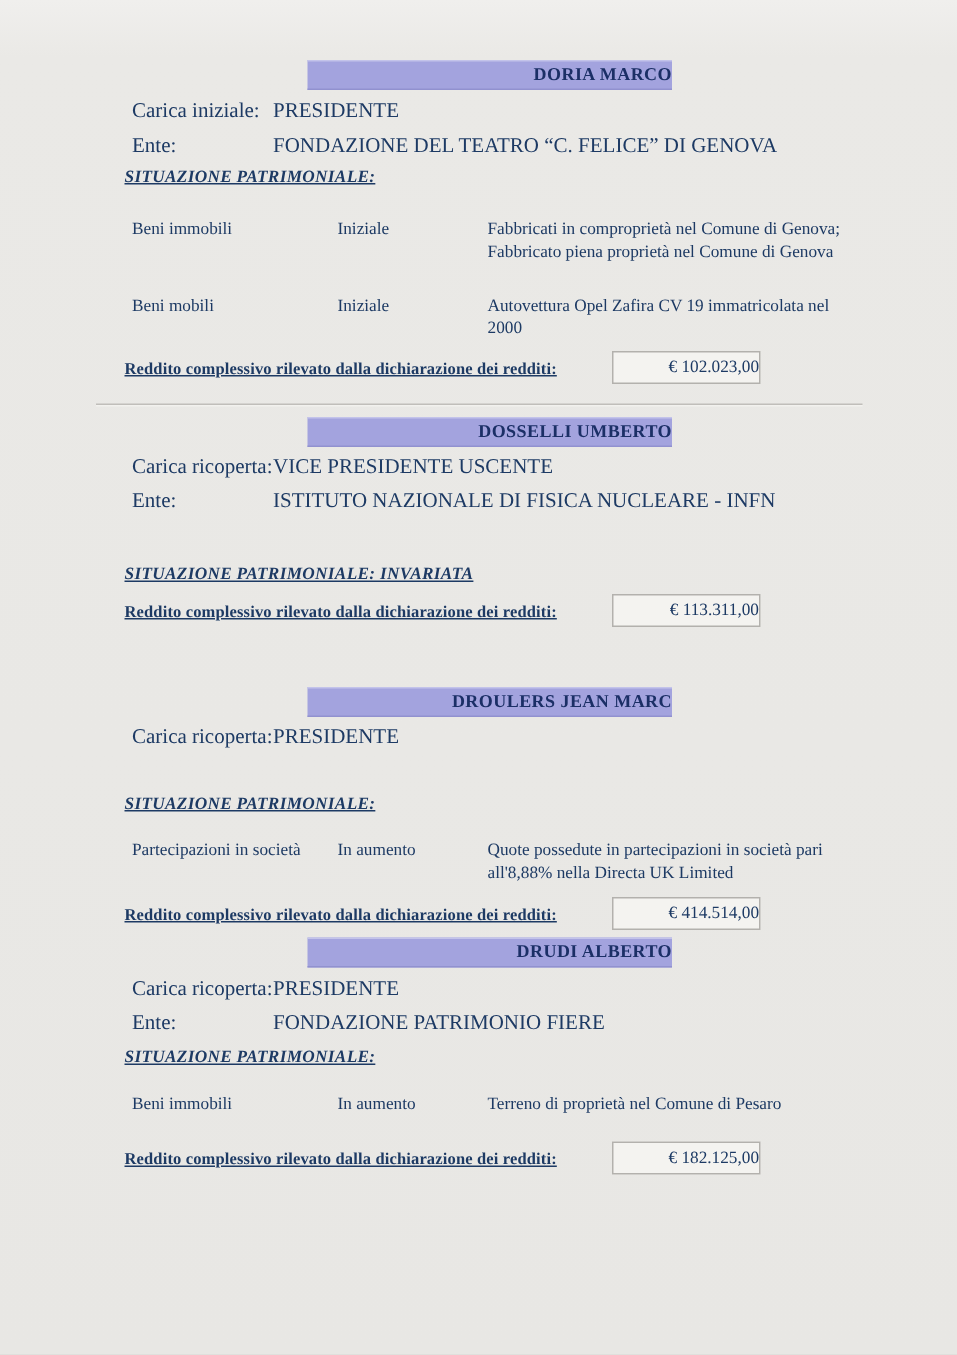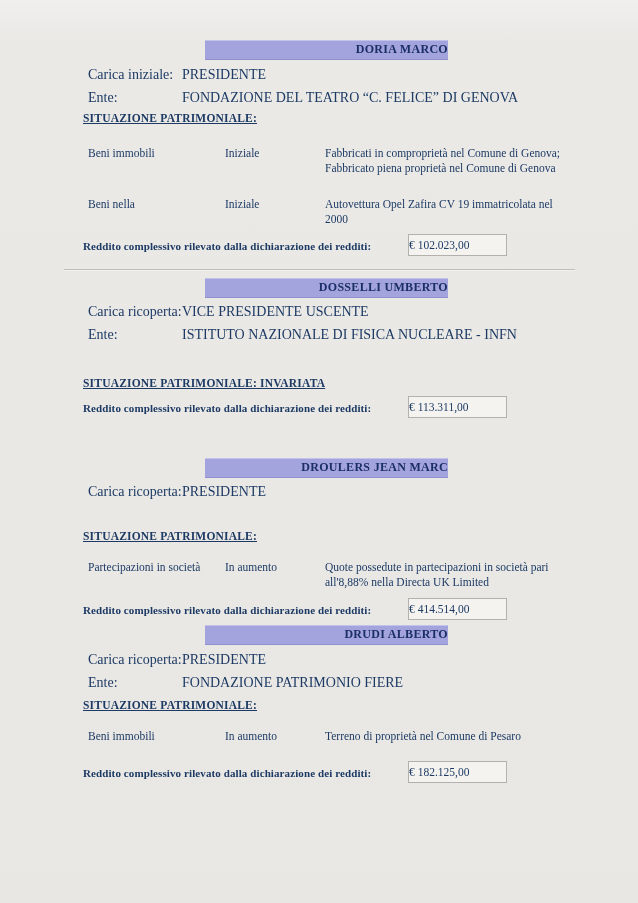--- a/index.html
+++ b/index.html
@@ -23,36 +23,36 @@
     border-bottom:1px solid #9191cf;
     text-align:right;
     font-weight:bold;font-size:12px;line-height:17px;
     color:#1b2f66;letter-spacing:.3px;
   }
   .frow{position:absolute;left:88px;right:20px;font-size:14px;line-height:14px;}
   .flabel{display:inline-block;width:94px;}
   .fvalue{display:inline-block;}
   .situazione{
     position:absolute;left:83px;
-    font-size:11.5px;font-weight:bold;
+    font-size:11.5px;font-weight:bold;font-style:italic;
     text-decoration:underline;letter-spacing:.2px;
   }
   .arow{position:absolute;left:0;width:638px;font-size:11.5px;line-height:15px;}
   .acat{position:absolute;left:88px;width:132px;}
   .avar{position:absolute;left:225px;width:95px;}
   .adesc{position:absolute;left:325px;width:240px;}
   .reddito-label{
     position:absolute;left:83px;width:330px;
-    font-size:11px;font-weight:bold;letter-spacing:.1px;line-height:14px;
+    font-size:11px;font-weight:bold;letter-spacing:.1px;line-height:14px;text-decoration:underline;
   }
   .amount-box{
     position:absolute;left:408px;width:97px;height:20px;
     background:#f4f3f0;
     border:1px solid #b3b1ad;
-    text-align:left;
+    text-align:right;
     font-size:11.5px;line-height:20px;
   }
   .page-divider{
     position:absolute;top:269px;left:64px;width:511px;height:1px;
     background:#c0beba;
     box-shadow:0 1px 0 #f2f1ee;
   }
   
   .s1{top:40px;height:230px;}
   .s1 .row-carica{top:28px}.s1 .row-ente{top:51px}.s1 .situazione{top:72px}
@@ -88,21 +88,21 @@
     <div class="frow row-ente">
       <span class="flabel">Ente:</span><span class="fvalue">FONDAZIONE DEL TEATRO “C. FELICE” DI GENOVA</span>
     </div>
     <div class="situazione">SITUAZIONE PATRIMONIALE:</div>
     <div class="arow arow0">
       <span class="acat">Beni immobili</span>
       <span class="avar">Iniziale</span>
       <span class="adesc">Fabbricati in comproprietà nel Comune di Genova; Fabbricato piena proprietà nel Comune di Genova</span>
     </div>
     <div class="arow arow1">
-      <span class="acat">Beni nella</span>
+      <span class="acat">Beni mobili</span>
       <span class="avar">Iniziale</span>
       <span class="adesc">Autovettura Opel Zafira CV 19 immatricolata nel 2000</span>
     </div>
     <div class="reddito-label">Reddito complessivo rilevato dalla dichiarazione dei redditi:</div>
     <div class="amount-box">
       <span>€ 102.023,00</span>
     </div>
   </div>
 
   <div class="page-divider"></div>

